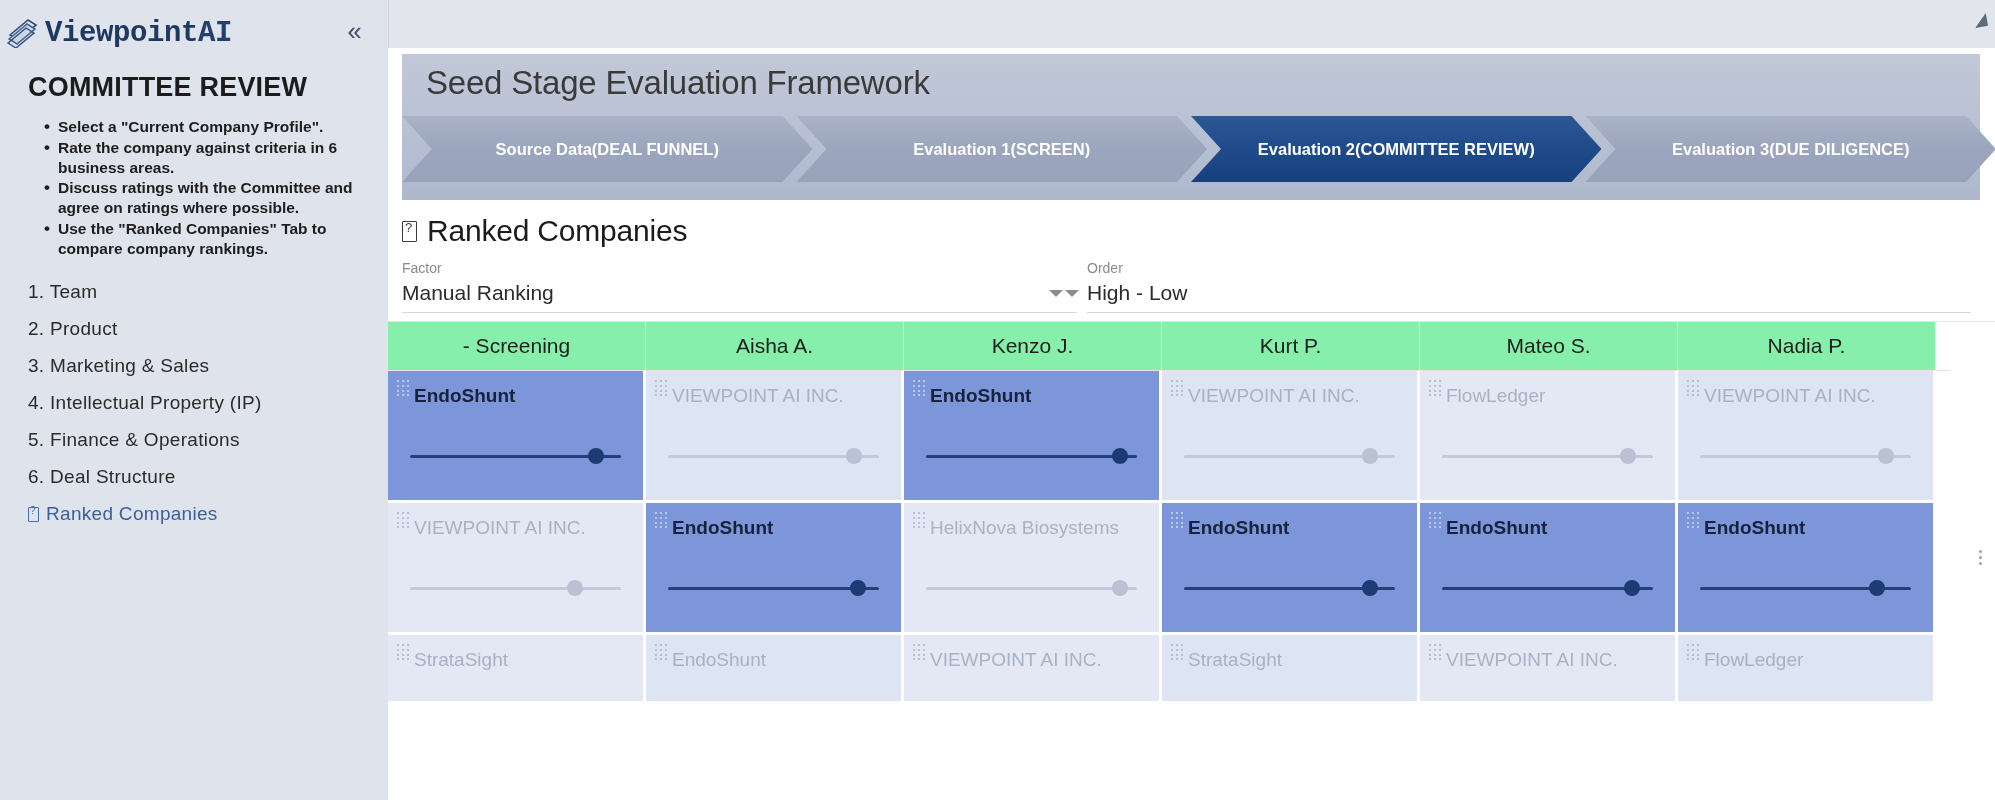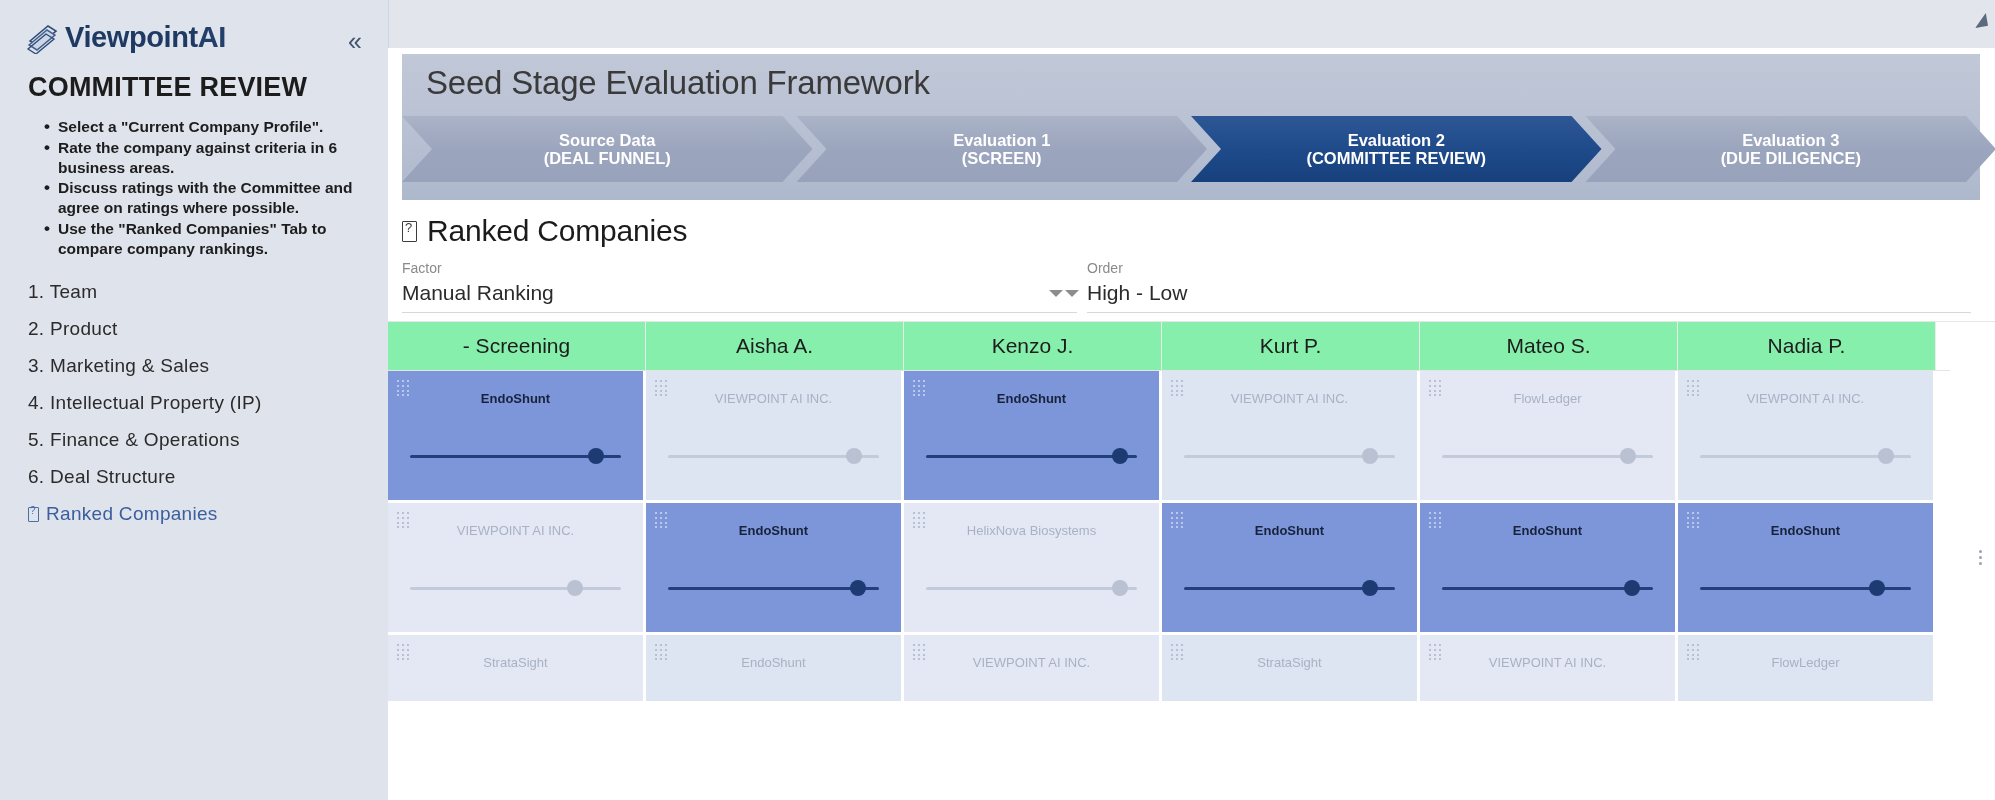--- a/index.html
+++ b/index.html
@@ -21,23 +21,24 @@
   .sidebar {
     width: 388px;
     height: 800px;
     background: #dfe3ec;
     flex: 0 0 388px;
     position: relative;
     overflow: hidden;
   }
   .brand-row {
     display: flex;
-    align-items: flex-end;
-    padding: 12px 18px 0 26px;
+    align-items: center;
+    padding: 12px 18px 0 6px;
     height: 54px;
+    font-family: Liberation Mono, monospace;
   }
   .brand-logo { width: 34px; height: 30px; flex: 0 0 34px; margin-right: 5px; }
   .brand-name {
     font-size: 29px;
     font-weight: bold;
     color: #1e3a63;
     letter-spacing: -0.4px;
     white-space: nowrap;
   }
   .brand-name .ai { color: #23406b; }
@@ -148,21 +149,21 @@
     left: 0; top: 62px;
     width: 100%;
     height: 66px;
     display: flex;
   }
   .chev {
     position: relative;
     flex: 1 1 0;
     height: 66px;
     display: flex;
-    flex-direction: column;
+    flex-direction: row;
     align-items: center;
     justify-content: center;
     color: #ffffff;
     text-align: center;
     line-height: 1.12;
     cursor: pointer;
     margin-right: -16px;
     background: linear-gradient(180deg,#aab3c7 0%,#9ba5bd 50%,#98a2ba 100%);
     clip-path: polygon(0 0, calc(100% - 30px) 0, 100% 50%, calc(100% - 30px) 100%, 0 100%, 30px 50%);
     filter: drop-shadow(1px 0 0 rgba(255,255,255,0.55));
@@ -274,23 +275,23 @@
     gap: 1px;
   }
   .grip i {
     display: block;
     width: 2px; height: 2px;
     border-radius: 50%;
     background: #a9b4c9;
   }
   .cell.sel .grip i { background: #cfd9f1; }
   .cell-title {
-    text-align: center;
-    font-size: 13px;
-    padding: 20px 26px 0 26px;
+    text-align: left;
+    font-size: 19px;
+    padding: 14px 26px 0 26px;
     line-height: 1.18;
     color: #a9b2c4;
   }
   .cell.sel .cell-title { color: #17223c; font-weight: bold; }
   .slider {
     position: absolute;
     left: 22px; right: 22px;
     top: 76px;
     height: 18px;
   }

